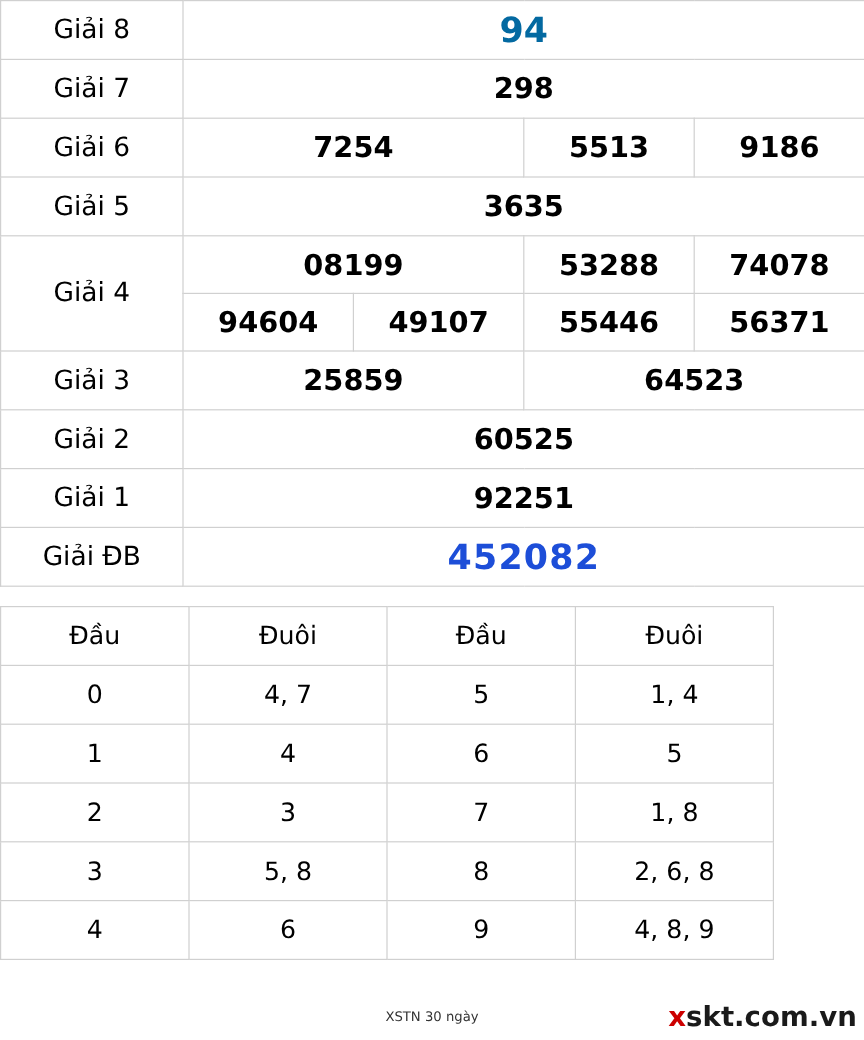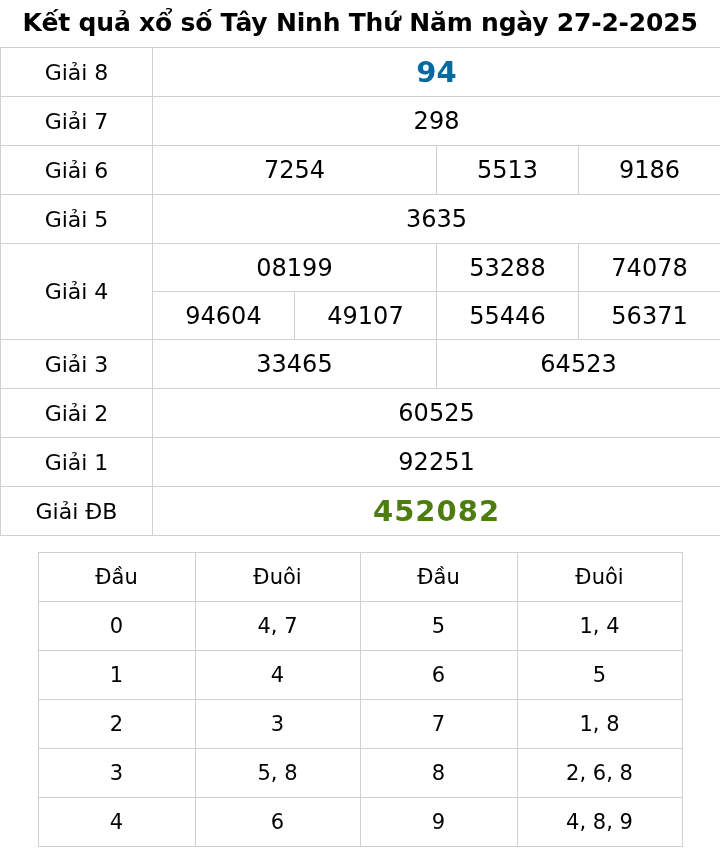--- a/index.html
+++ b/index.html
@@ -45,43 +45,42 @@
     padding: 0;
   }
   table.results td.label {
     width: 152px;
     font-size: 22px;
     font-weight: normal;
     font-family: "DejaVu Sans", sans-serif;
   }
   table.results td.num {
     font-size: 24px;
-    font-weight: normal;
+    font-weight: bold;
   }
   table.results td.special {
     color: #0369a1;
     font-size: 29px;
     font-weight: bold;
   }
   table.results td.db {
-    color: #4d7c0f;
+    color: #1d4ed8;
     font-size: 29px;
     font-weight: bold;
     letter-spacing: 1px;
   }
   table.results tr.g4row td.num { height: 47px; text-align: center; }
   
   table.results {
     border: 1px solid #1d4ed8;
   }
   
   .summary-wrap {
     margin-top: 16px;
     display: flex;
-    justify-content: center;
   }
   table.summary {
     border-collapse: collapse;
     table-layout: fixed;
     width: 644px;
   }
   table.summary th,
   table.summary td {
     border: 1px solid #d0d0d0;
     text-align: center;
@@ -125,21 +124,20 @@
     font-family: "DejaVu Sans", sans-serif;
   }
   .watermark .wm-x { color: #cc0000; }
   .watermark .wm-rest { color: #1a1a1a; }
 </style>
 </head>
 <body>
 
 <div class="page">
 
-  <div class="title">Kết quả xổ số Tây Ninh Thứ Năm ngày 27-2-2025</div>
 
   <table class="results">
     <colgroup>
       <col style="width:152px">
       <col style="width:142px">
       <col style="width:142px">
       <col style="width:142px">
       <col style="width:142px">
     </colgroup>
     <tbody>
@@ -168,21 +166,21 @@
         <td class="num">74078</td>
       </tr>
       <tr class="g4row">
         <td class="num">94604</td>
         <td class="num">49107</td>
         <td class="num">55446</td>
         <td class="num">56371</td>
       </tr>
       <tr>
         <td class="label">Giải 3</td>
-        <td class="num" colspan="2">33465</td>
+        <td class="num" colspan="2">25859</td>
         <td class="num" colspan="2">64523</td>
       </tr>
       <tr>
         <td class="label">Giải 2</td>
         <td class="num" colspan="4">60525</td>
       </tr>
       <tr>
         <td class="label">Giải 1</td>
         <td class="num" colspan="4">92251</td>
       </tr>
@@ -237,14 +235,20 @@
         <tr>
           <td>4</td>
           <td>6</td>
           <td>9</td>
           <td>4, 8, 9</td>
         </tr>
       </tbody>
     </table>
   </div>
 
+  <div class="footer">
+    <div class="footer-note">XSTN 30 ngày</div>
+    <div class="watermark">
+      <span class="wm-x">x</span><span class="wm-rest">skt.com.vn</span>
+    </div>
+  </div>
 
 </div>
 
 </body></html>

